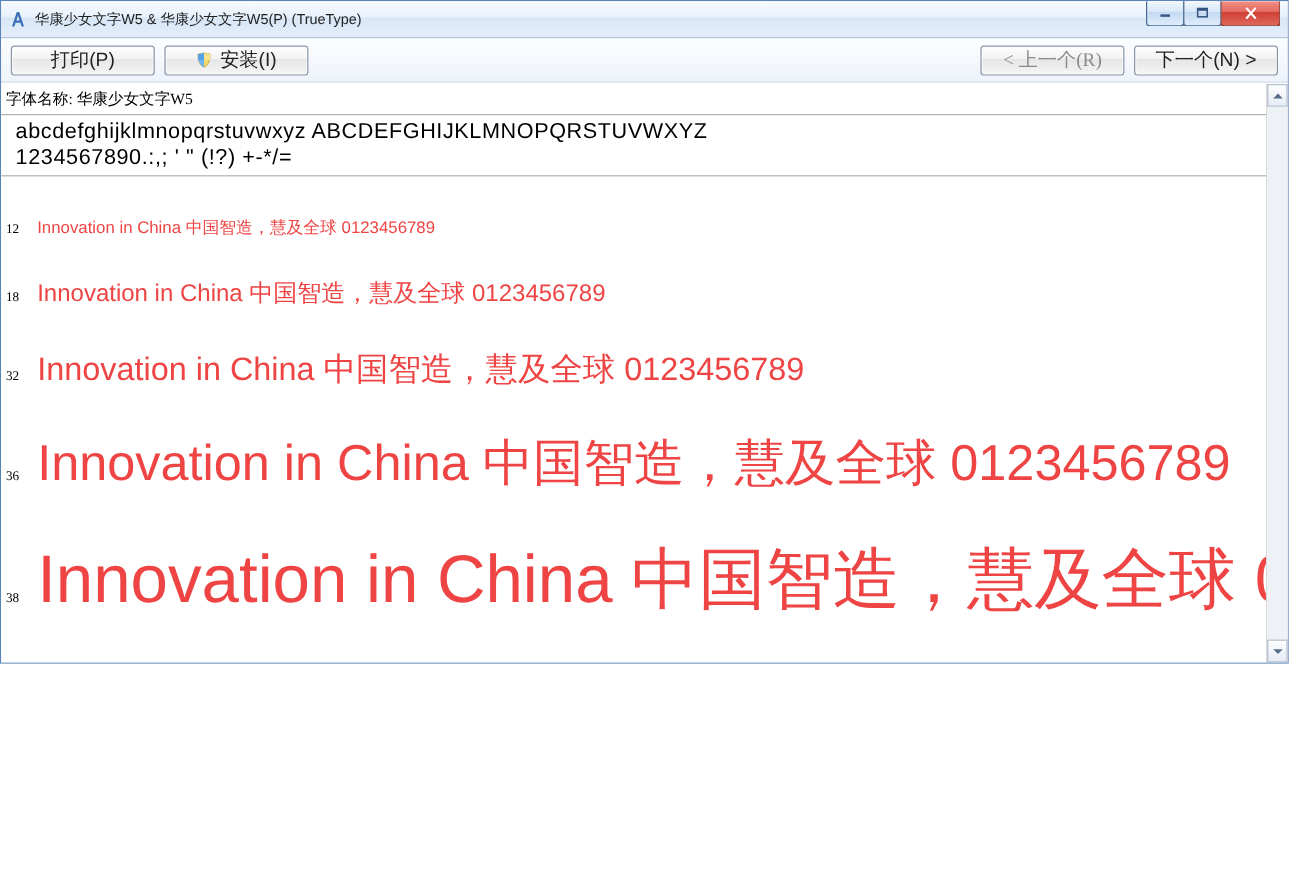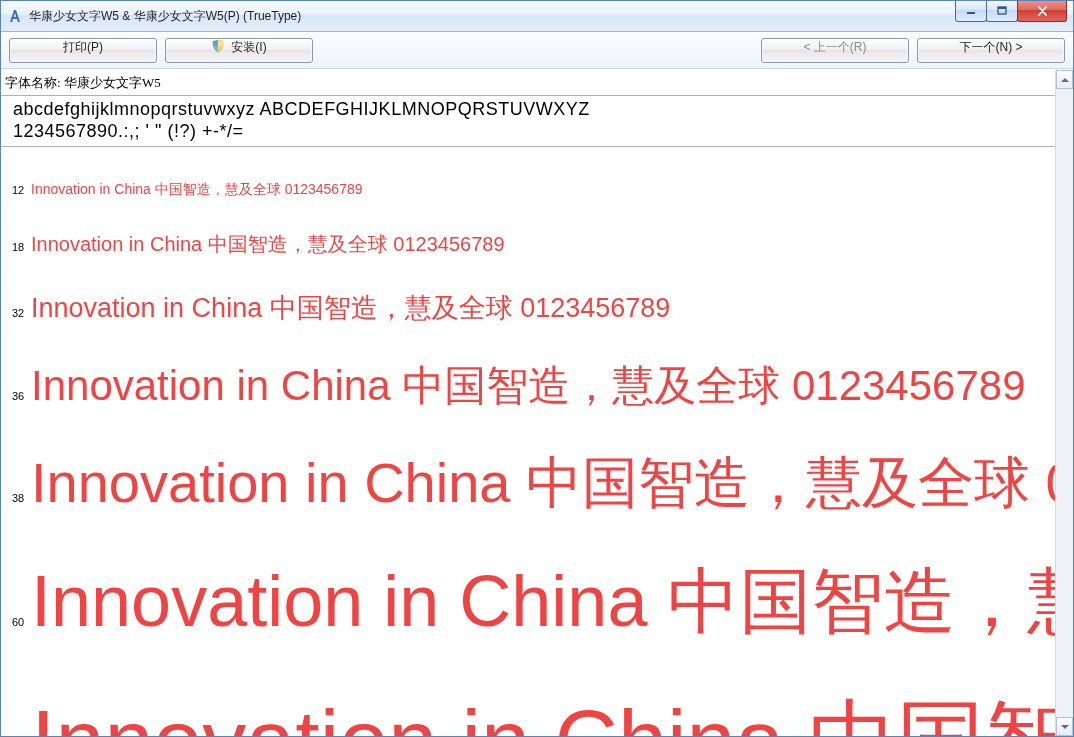--- a/index.html
+++ b/index.html
@@ -1,50 +1,50 @@
 <!DOCTYPE html>
 <html><head>
 <meta charset="utf-8">
 <style>
   html,body{margin:0;padding:0;height:100%;font-family:"Segoe UI","Microsoft YaHei",Tahoma,sans-serif;font-size:12px;background:#fff;}
-  .window{width:1074px;height:737px;box-sizing:border-box;border:1px solid #5a84b8;display:flex;flex-direction:column;background:#fff;}
+  .window{width:1074px;height:553px;box-sizing:border-box;border:1px solid #5a84b8;display:flex;flex-direction:column;background:#fff;}
   
   .titlebar{height:30px;background:linear-gradient(to bottom,#f7fbff 0%,#e7f0fa 45%,#d7e6f6 46%,#e4eefa 100%);display:flex;align-items:center;justify-content:space-between;border-bottom:1px solid #9db6d5;}
   .titlebar-left{display:flex;align-items:center;padding-left:6px;gap:6px;min-width:0;}
   .title-text{color:#1f1f1f;font-size:12px;white-space:nowrap;}
   .app-icon{width:16px;height:16px;flex-shrink:0;}
   .window-controls{display:flex;height:20px;margin-top:-10px;}
   .wc-btn{width:30px;height:20px;border:1px solid #4a6a92;border-top:none;margin-left:-1px;background:linear-gradient(to bottom,#f2f7fd 0%,#d7e6f7 45%,#c3d9f1 46%,#e0edfb 100%);display:flex;align-items:center;justify-content:center;border-bottom-left-radius:3px;border-bottom-right-radius:3px;cursor:default;}
   .wc-btn:first-child{border-bottom-left-radius:3px;}
   .wc-btn.close{width:48px;background:linear-gradient(to bottom,#f08f85 0%,#e2685f 45%,#ce3f33 46%,#e0675c 100%);border-color:#8a2e25;margin-right:6px;}
   .wc-glyph{display:block;}
   
   .toolbar{height:36px;background:linear-gradient(to bottom,#fcfdff 0%,#eef3fb 100%);border-bottom:1px solid #c9d4e4;display:flex;align-items:center;padding:0 8px;gap:8px;}
   .toolbar-spacer{flex:1;}
-  .tb-btn{height:23px;min-width:96px;padding:0 25px;border:1px solid #8a97a8;border-radius:3px;background:linear-gradient(to bottom,#fefefe 0%,#f1f1f1 45%,#e6e6e6 46%,#f5f5f5 100%);display:flex;align-items:flex-start;justify-content:center;gap:6px;font-size:12px;color:#1f1f1f;cursor:default;box-shadow:0 0 0 1px rgba(255,255,255,0.6) inset;}
-  .tb-btn.disabled{color:#8a8a8a;}
+  .tb-btn{height:23px;min-width:96px;padding:0 11px;border:1px solid #8a97a8;border-radius:3px;background:linear-gradient(to bottom,#fefefe 0%,#f1f1f1 45%,#e6e6e6 46%,#f5f5f5 100%);display:flex;align-items:center;justify-content:center;gap:6px;font-size:16px;color:#1f1f1f;cursor:default;box-shadow:0 0 0 1px rgba(255,255,255,0.6) inset;}
+  .tb-btn.disabled{color:#8a8a8a;font-family:Liberation Serif, serif;}
   .shield-icon{width:14px;height:14px;flex-shrink:0;}
   
   .content-outer{flex:1;display:flex;min-height:0;border-top:1px solid #fff;}
   .content{flex:1;overflow:hidden;background:#fff;color:#000;}
   .scrollbar{width:17px;background:#f0f0f0;border-left:1px solid #d9d9d9;display:flex;flex-direction:column;}
   .sb-btn{height:17px;background:linear-gradient(to bottom,#fdfdfe,#e6ecf5);border:1px solid #b4c0d3;margin:0;display:flex;align-items:center;justify-content:center;}
   .sb-track{flex:1;background:#eef1f6;}
   .sb-arrow{width:0;height:0;border-left:4px solid transparent;border-right:4px solid transparent;}
   .sb-arrow.up{border-bottom:4px solid #5a6d88;}
   .sb-arrow.down{border-top:4px solid #5a6d88;}
   
   .info{padding:4px 4px 2px 4px;font-size:13px;line-height:17px;font-family:Liberation Serif, serif;}
   .divider{border-top:1px solid #b0b0b0;margin:2px 0 2px 0;}
   
   .charset{padding:0 4px 2px 12px;font-family:"Comic Sans MS","Microsoft YaHei",sans-serif;font-size:18px;line-height:22px;letter-spacing:0.5px;white-space:nowrap;overflow:hidden;}
   
   .samples{padding:0 0 0 4px;}
   .sample-row{display:flex;align-items:baseline;white-space:nowrap;overflow:hidden;}
-  .size-label{font-size:11px;font-family:Liberation Sans, sans-serif;color:#000;width:26px;flex-shrink:0;text-align:center;}
+  .size-label{font-size:11px;font-family:Liberation Serif, serif;color:#000;width:26px;flex-shrink:0;text-align:left;}
   .sample-text{font-family:"Comic Sans MS","Microsoft YaHei",sans-serif;color:#ef4444;margin-top:32px;}
   .sz12 .sample-text{font-size:14px;}
   .sz18 .sample-text{font-size:20px;}
   .sz24 .sample-text{font-size:27px;}
   .sz36 .sample-text{font-size:42px;}
   .sz48 .sample-text{font-size:56px;font-weight:500;}
   .sz60 .sample-text{font-size:72px;font-weight:500;}
   .sz72 .sample-text{font-size:88px;font-weight:500;}
 </style>
 </head>

